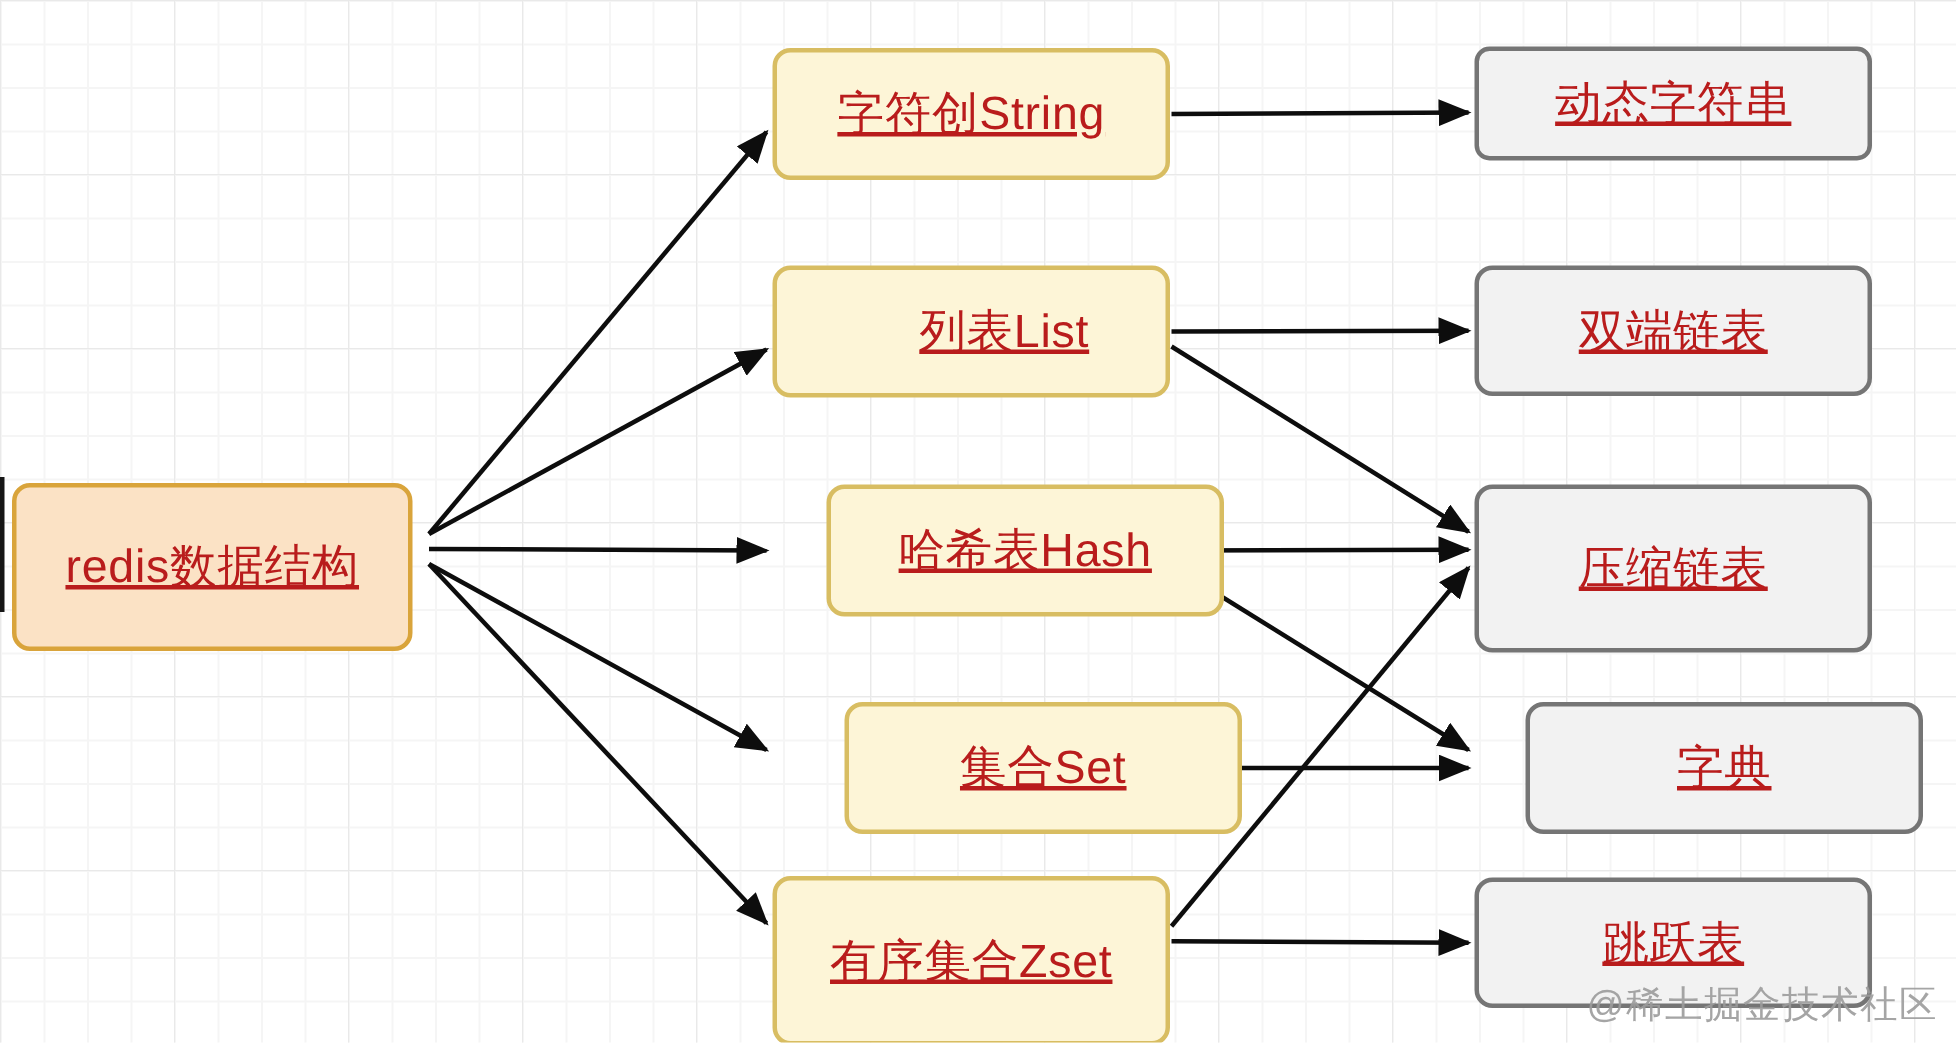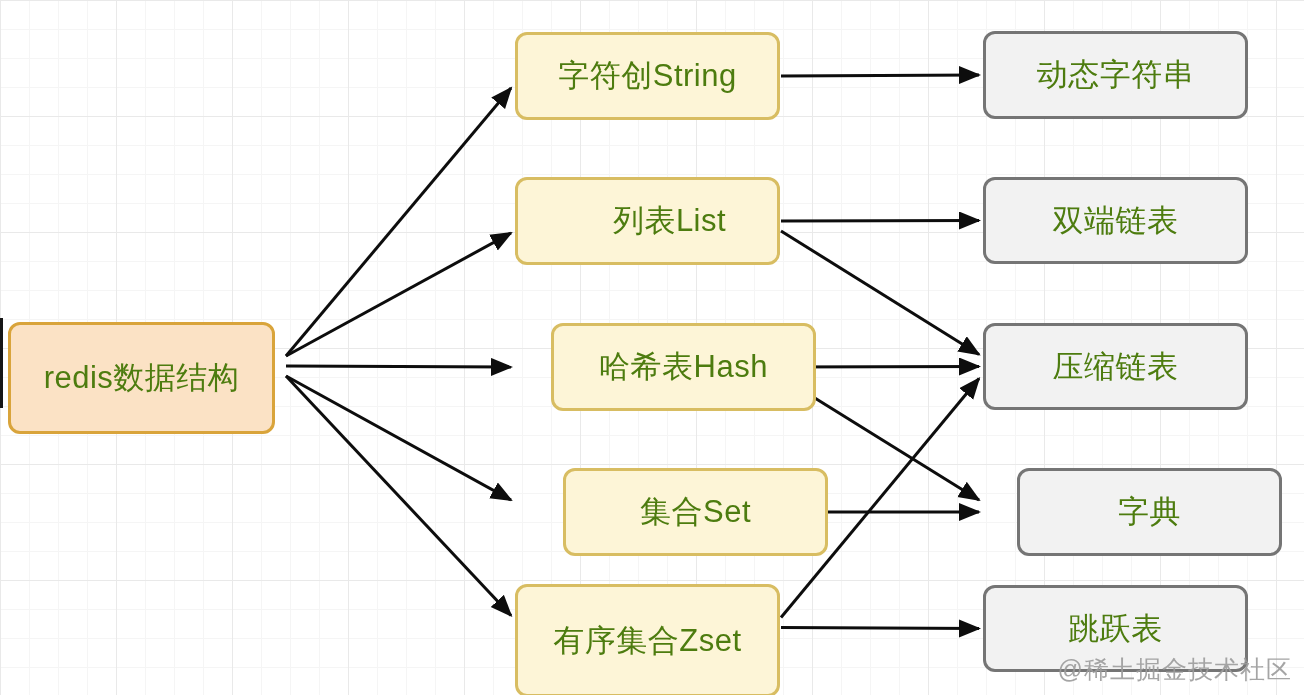--- a/index.html
+++ b/index.html
@@ -9,22 +9,22 @@
     background-color:#ffffff;
     background-image:
       linear-gradient(#e9e9e9 1px, transparent 1px),
       linear-gradient(90deg, #e9e9e9 1px, transparent 1px),
       linear-gradient(#f5f5f5 1px, transparent 1px),
       linear-gradient(90deg, #f5f5f5 1px, transparent 1px);
     background-size:116px 116px,116px 116px,29px 29px,29px 29px;
   }
   .node{
     position:absolute;display:flex;align-items:center;justify-content:center;
-    border-radius:12px;font-size:31px;color:#4d7c0f;letter-spacing:0.5px;
-    box-sizing:border-box;white-space:nowrap;
+    border-radius:12px;font-size:31px;color:#b91c1c;letter-spacing:0.5px;
+    box-sizing:border-box;white-space:nowrap;text-decoration:underline;
   }
   .root-node{background:#fbe2c5;border:3px solid #d9a43b;}
   .type-node{background:#fdf5d7;border:3px solid #d8bd62;}
   .impl-node{background:#f2f2f2;border:3px solid #757575;}
   #edges{position:absolute;left:0;top:0;pointer-events:none;}
   #edges line{stroke:#0d0d0d;stroke-width:3;}
   .watermark{
     position:absolute;top:653px;right:12px;font-size:25px;color:#9c9c9c;
     opacity:.9;letter-spacing:1px;
   }
@@ -55,20 +55,20 @@
   </svg>
 
 <div class="node root-node" id="n-root" style="left: 8px; top: 322px; width: 267px; height: 112px;">redis数据结构</div>
 
 <div class="node type-node" id="n-string" style="left: 515px; top: 32px; width: 265px; height: 88px;">字符创String</div>
 <div class="node type-node" id="n-list" style="left: 515px; top: 177px; width: 265px; height: 88px; padding-left: 44px;">列表List</div>
 <div class="node type-node" id="n-hash" style="left: 515px; top: 323px; width: 265px; height: 88px; margin-left: 36px;">哈希表Hash</div>
 <div class="node type-node" id="n-set" style="left: 515px; top: 468px; width: 265px; height: 88px; margin-left: 48px;">集合Set</div>
 <div class="node type-node" id="n-zset" style="left: 515px; top: 584px; width: 265px; height: 113px;">有序集合Zset</div>
 
-<div class="node impl-node" id="n-sds" style="left: 983px; top: 31px; width: 265px; height: 88px;">动态字符串</div>
+<div class="node impl-node" id="n-sds" style="left: 983px; top: 31px; width: 265px; height: 76px; border-radius: 10px;">动态字符串</div>
 <div class="node impl-node" id="n-linkedlist" style="left: 983px; top: 177px; width: 265px; height: 87px;">双端链表</div>
-<div class="node impl-node" id="n-ziplist" style="left: 983px; top: 323px; width: 265px; height: 87px;">压缩链表</div>
+<div class="node impl-node" id="n-ziplist" style="left: 983px; top: 323px; width: 265px; height: 112px;">压缩链表</div>
 <div class="node impl-node" id="n-dict" style="left: 1017px; top: 468px; width: 265px; height: 88px; text-align: right;">字典</div>
 <div class="node impl-node" id="n-skiplist" style="left: 983px; top: 585px; width: 265px; height: 87px;">跳跃表</div>
 
 <div class="watermark">@稀土掘金技术社区</div>
 <div class="edge-artifact"></div>
 
 </body></html>

